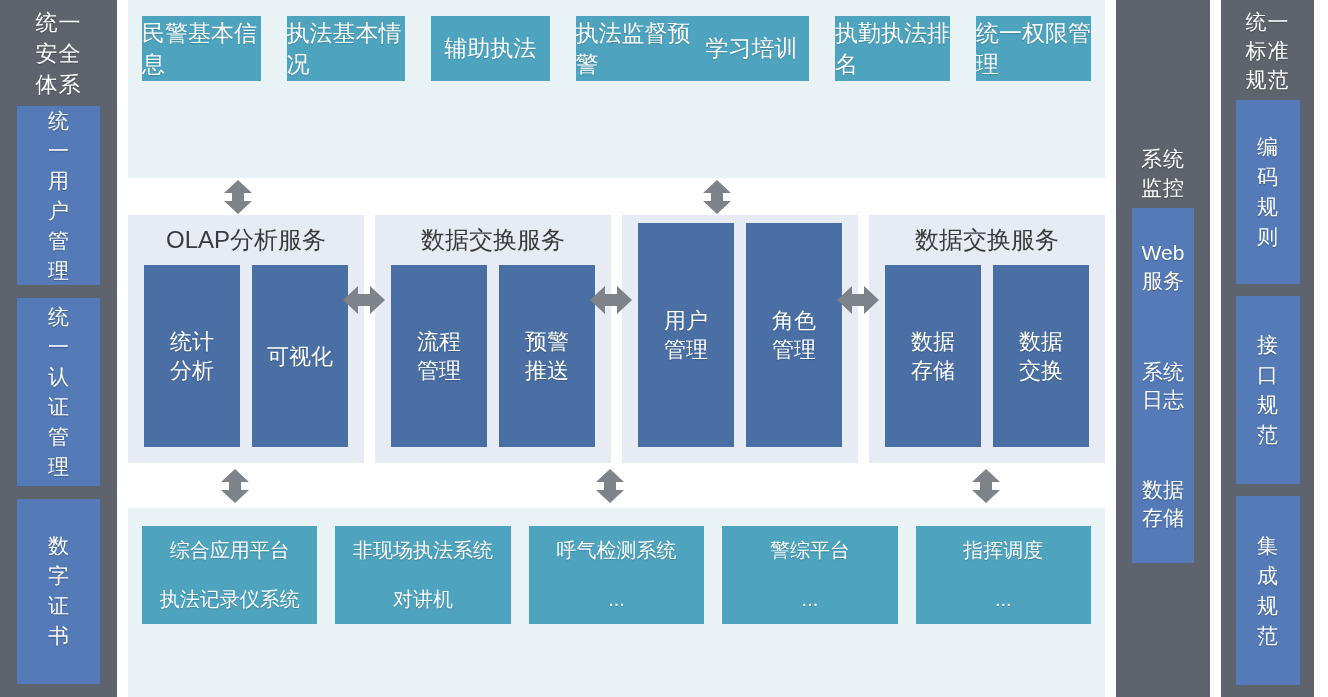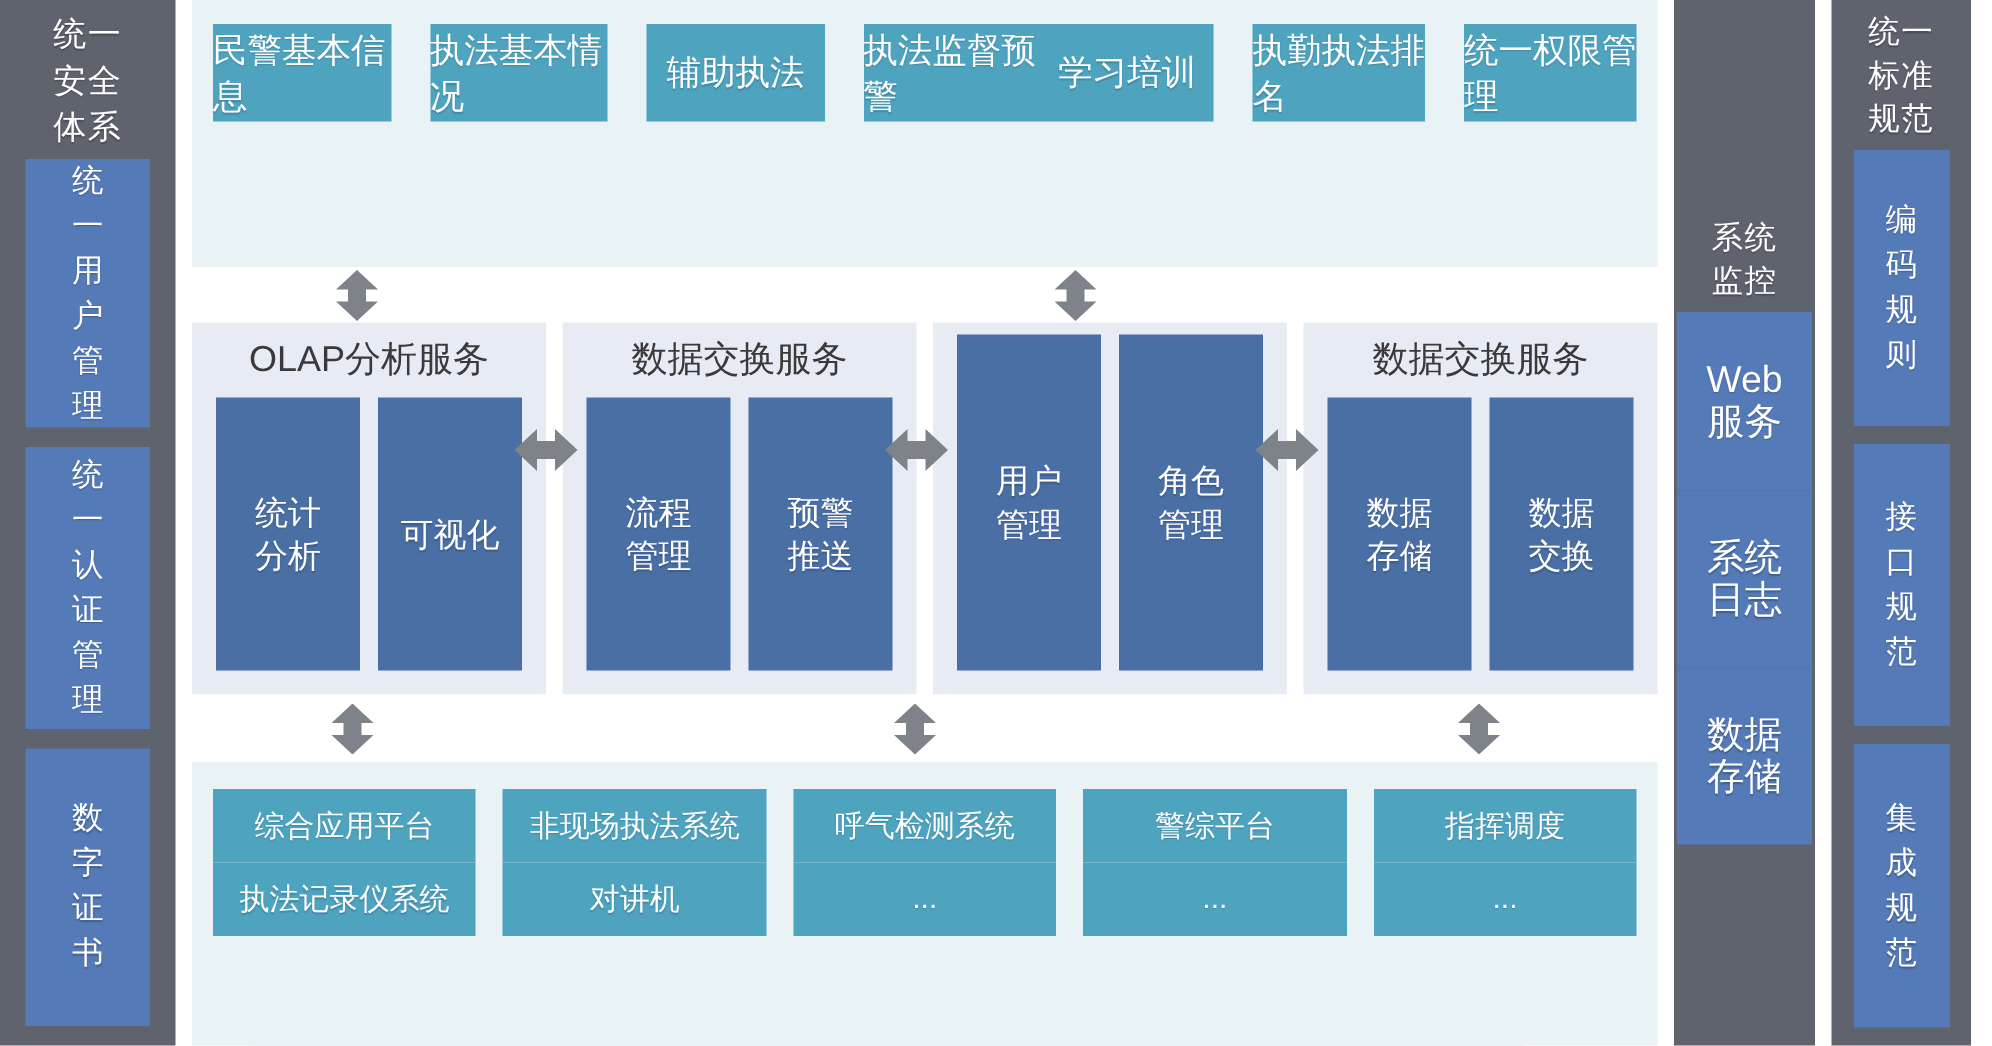--- a/index.html
+++ b/index.html
@@ -55,21 +55,21 @@
   #pillar-security{width:117px;}
   #pillar-security .pillar-title{font-size:22px;line-height:31px;padding-top:7px;}
   #pillar-security .pillar-box{width:83px;margin-bottom:13px;}
   #pillar-security .pillar-box.b0{height:179px;}
   #pillar-security .pillar-box.b1{height:193px;}
   #pillar-security .pillar-box.b2{height:190px;}
 
   
   #pillar-monitor{width:94px;margin-left:11px;}
   #pillar-monitor .pillar-title{font-size:21px;line-height:29px;padding-top:9px;}
-  #pillar-monitor .pillar-box{width:90px;margin-bottom:0;font-size:25px;line-height:28px;}
+  #pillar-monitor .pillar-box{width:62px;margin-bottom:0;font-size:21px;line-height:28px;}
   #pillar-monitor .pillar-box.m0{height:119px;}
   #pillar-monitor .pillar-box.m1{height:118px;}
   #pillar-monitor .pillar-box.m2{height:118px;}
   #pillar-monitor .pillar-box.m3{height:118px;}
 
   
   #pillar-standards{width:93px;margin-left:11px;}
   #pillar-standards .pillar-title{font-size:21px;line-height:29px;padding-top:7px;}
   #pillar-standards .pillar-box{width:64px;margin-bottom:12px;}
   #pillar-standards .pillar-box.s0{height:188px;}

